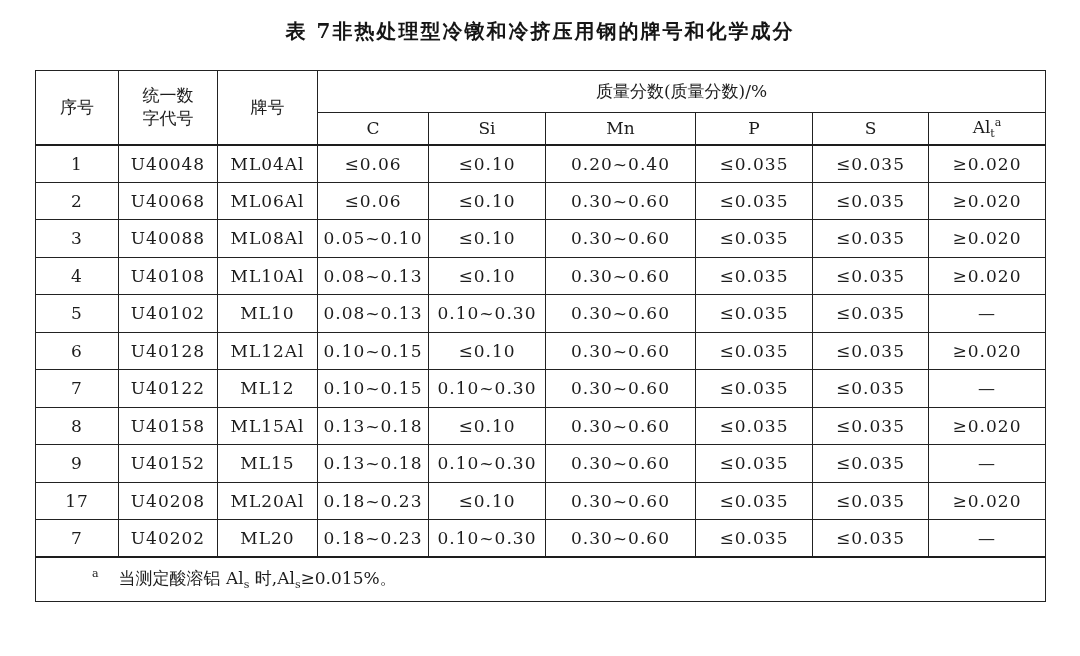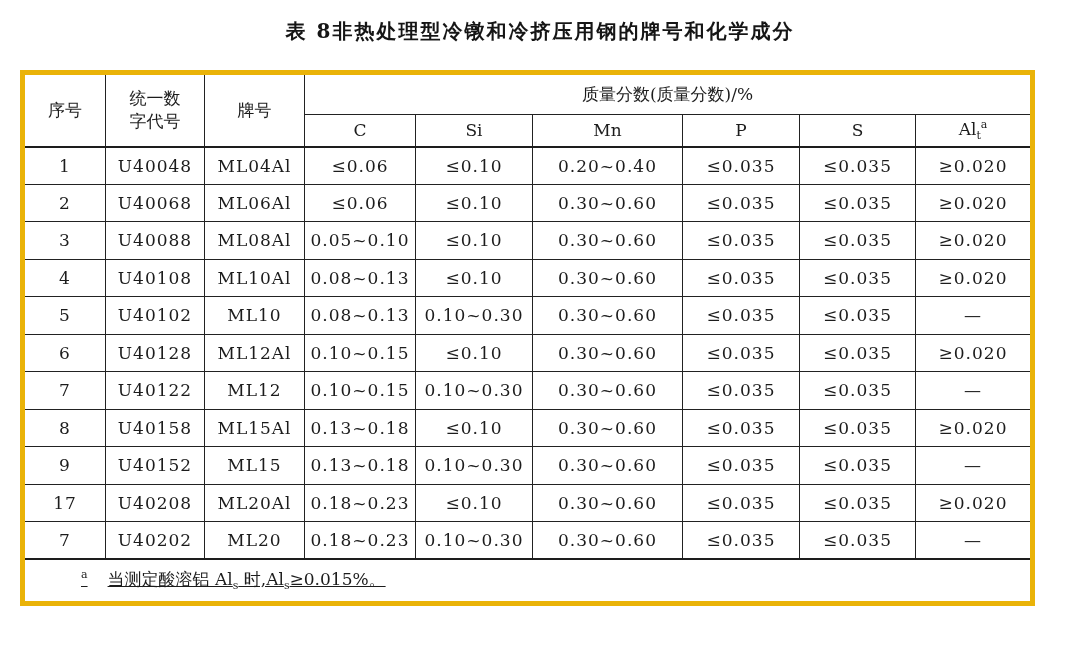--- a/index.html
+++ b/index.html
@@ -11,52 +11,52 @@
     overflow:hidden;
   }
   .page { position:relative; width:1080px; height:656px; background:#fff; }
   .doc-title {
     position:absolute; top:18px; left:0; width:100%;
     text-align:center; font-size:20px; font-weight:bold;
     letter-spacing:2px; color:#151515;
   }
   .doc-title .title-text { }
   table.comp-table {
-    position:absolute; left:20px; top:70px; width:1010px;
+    position:absolute; left:35px; top:70px; width:1010px;
     border-collapse:collapse; table-layout:fixed;
-    border:5px solid #eab308;
+    border:1px solid #eab308;
   }
   th, td {
     border:1.6px solid #222;
     text-align:center; vertical-align:middle;
     font-size:17px; font-weight:normal;
     padding:0 2px;
     color:#1c1c1c;
   }
   thead tr.h1 th { height:42px; }
   thead tr.h2 th { height:32px; border-bottom:2.6px solid #1d1d1d; }
   thead th.rowspan2 { border-bottom:2.6px solid #1d1d1d; }
   thead .two-line span { display:block; line-height:1.35; }
   tbody td { height:37.5px; letter-spacing:0.5px; }
   tbody td.num { letter-spacing:1px; }
   sup.note-ref { font-size:11px; vertical-align:super; }
   sub.small-sub { font-size:11px; }
   tfoot td {
     height:44px; text-align:left; padding-left:56px;
-    border-top:2.6px solid #1d1d1d; font-size:17px;text-decoration:underline;
+    border-top:2.6px solid #1d1d1d; font-size:17px;
   }
   tfoot sup { font-size:11px; margin-right:20px; }
 </style>
 </head>
 <body>
 
 <div class="page">
 
   <div class="doc-title">
-    <span>表 8</span><span class="title-text">非热处理型冷镦和冷挤压用钢的牌号和化学成分</span>
+    <span>表 7</span><span class="title-text">非热处理型冷镦和冷挤压用钢的牌号和化学成分</span>
   </div>
 
   <table class="comp-table">
     <colgroup>
       <col style="width:83px">
         <col style="width:99px">
         <col style="width:100px">
       <col style="width:111px">
         <col style="width:117px">
         <col style="width:150px">

